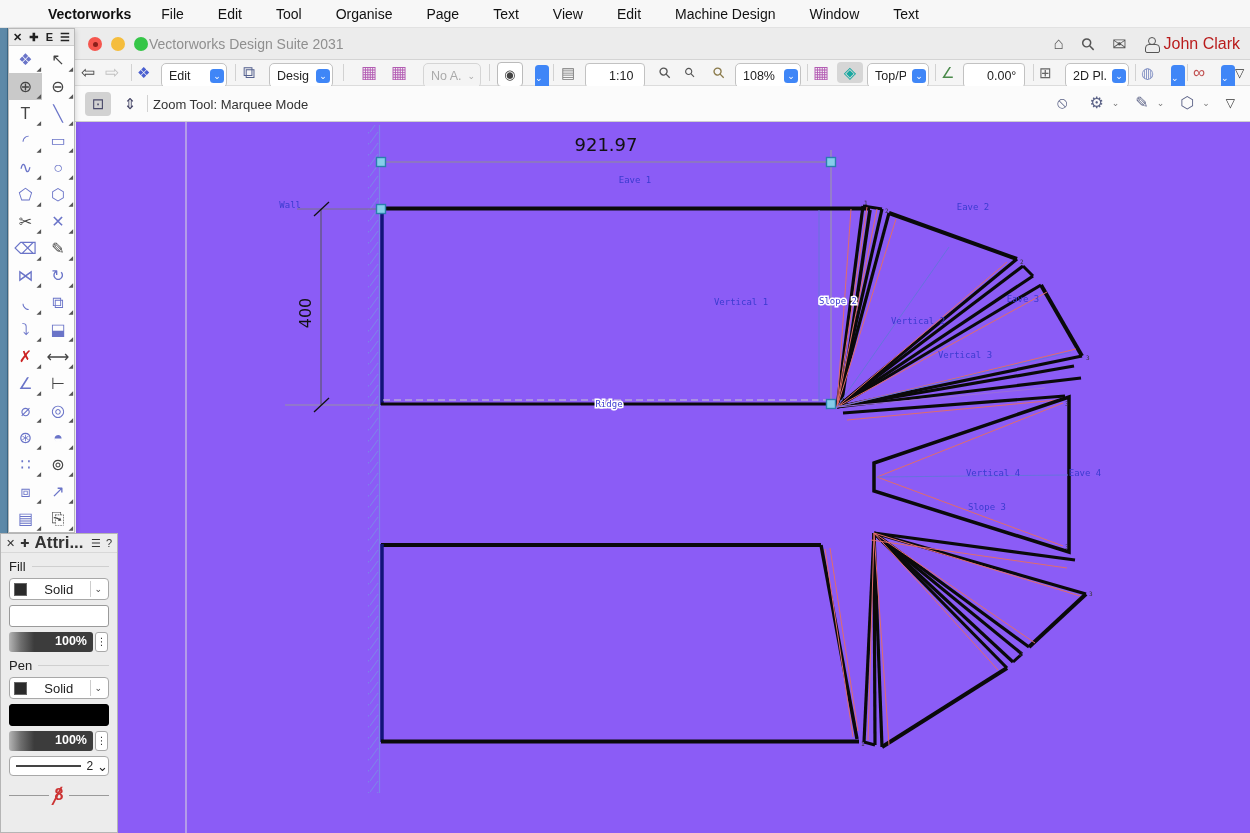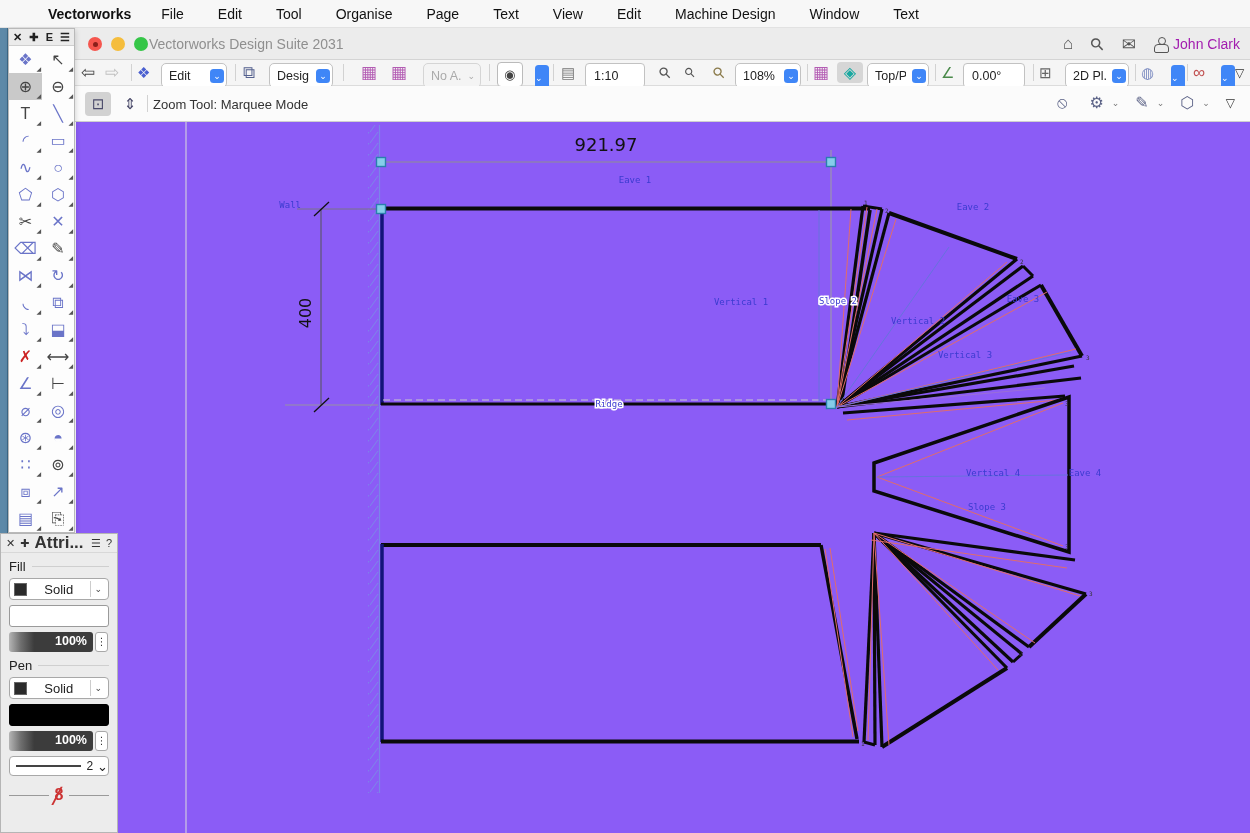--- a/index.html
+++ b/index.html
@@ -27,37 +27,37 @@
   #doc-title { position:absolute; left:0; top:7px; width:100%; text-align:center;
     font-size:14.5px; font-weight:bold; color:#2b2b2b; }
   .tb-right { position:absolute; top:5px; height:22px; display:flex; align-items:center;
     color:#555; font-size:17px; }
   .tb-ic { margin-right:18px; }
   .person { width:13px; height:14px; position:relative; margin-right:6px; }
   .person::before { content:""; position:absolute; left:3.5px; top:0; width:6px; height:6px;
     border:1.6px solid #555; border-radius:50%; }
   .person::after { content:""; position:absolute; left:0; top:6.5px; width:13px; height:7px;
     border:1.6px solid #555; border-radius:4px 4px 2px 2px; }
-  #user-name { font-size:14px; color:#a21caf; }
+  #user-name { font-size:16px; color:#b91c1c; }
 
   
   #toolbar { position:absolute; left:75px; top:60px; width:1175px; height:26px;
     background:#f5f5f5; border-bottom:1px solid #dcdcdc; font-size:13px; color:#333; }
   #toolbar .it { position:absolute; top:0; height:25px; display:flex; align-items:center; }
   .sep { position:absolute; top:4px; width:1px; height:17px; background:#d2d2d2; }
   .icon-btn { font-size:15px; color:#56628f; text-align:center; }
   .dd { height:19px; background:#fff; border:1px solid #c2c2c2; border-radius:5px;
     display:flex; align-items:center; padding-left:7px; font-size:12.5px; color:#222; }
   .dd .lab { flex:1; white-space:nowrap; overflow:hidden; }
   .chev-blue { width:14px; height:14px; background:#3f86f7; border-radius:3.5px; color:#fff;
     font-size:9px; line-height:14px; text-align:center; margin:0 2px 0 6px; flex:none; }
   .dd.disabled { color:#aaa; border-color:#d5d5d5; background:#f4f4f4; }
   .dd.disabled .chev-gray { color:#aaa; font-size:9px; margin:0 5px 0 6px; }
   .inp { height:19px; background:#fff; border:1px solid #c2c2c2; border-radius:4px;
-    display:flex; align-items:center; padding-left:8px; font-size:12.5px; color:#222; }
+    display:flex; align-items:center; padding-left:23px; font-size:12.5px; color:#222; }
   .boxed { width:26px; height:21px; border:1px solid #bbb; border-radius:4px; background:#fff;
     display:flex; align-items:center; justify-content:center; }
   .sel-box { background:#d6d6d6; border-radius:4px; }
   .magenta { color:#b35cb3; font-size:17px; }
   .teal { color:#16a8a0; font-size:16px; }
 
   
   #mode-bar { position:absolute; left:75px; top:86px; width:1175px; height:36px;
     background:#fbfbfb; border-bottom:1px solid #cfcfcf; }
   .mode-btn { position:absolute; top:6px; width:26px; height:24px; display:flex;

